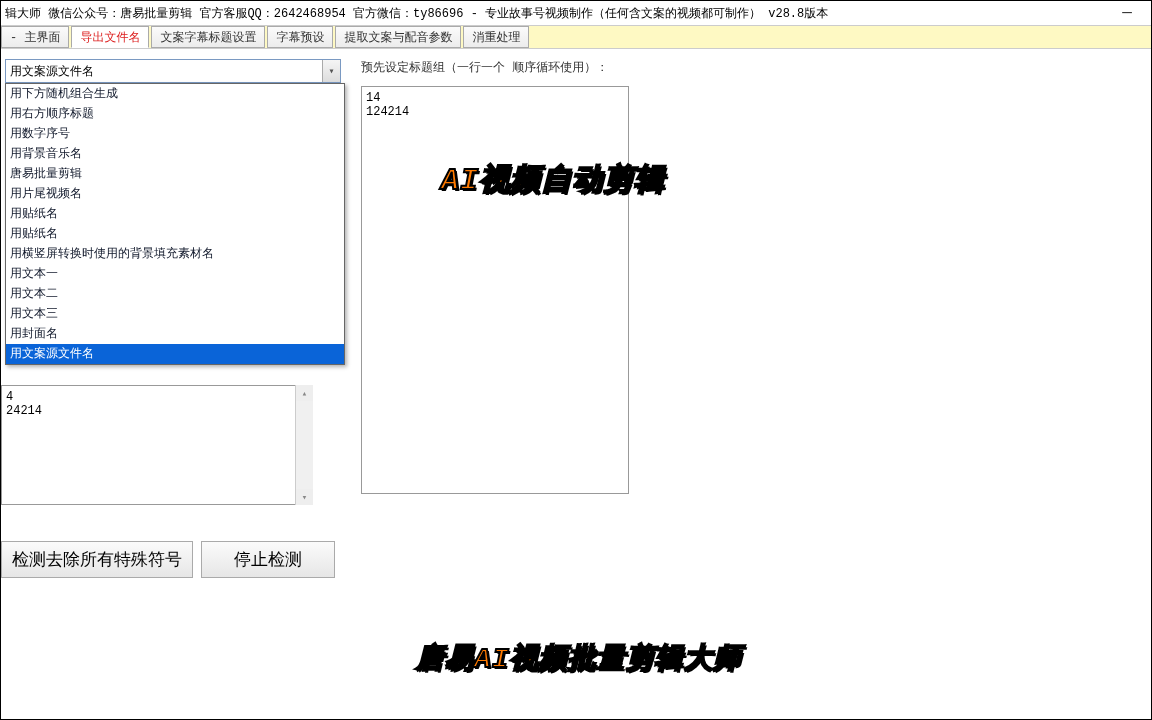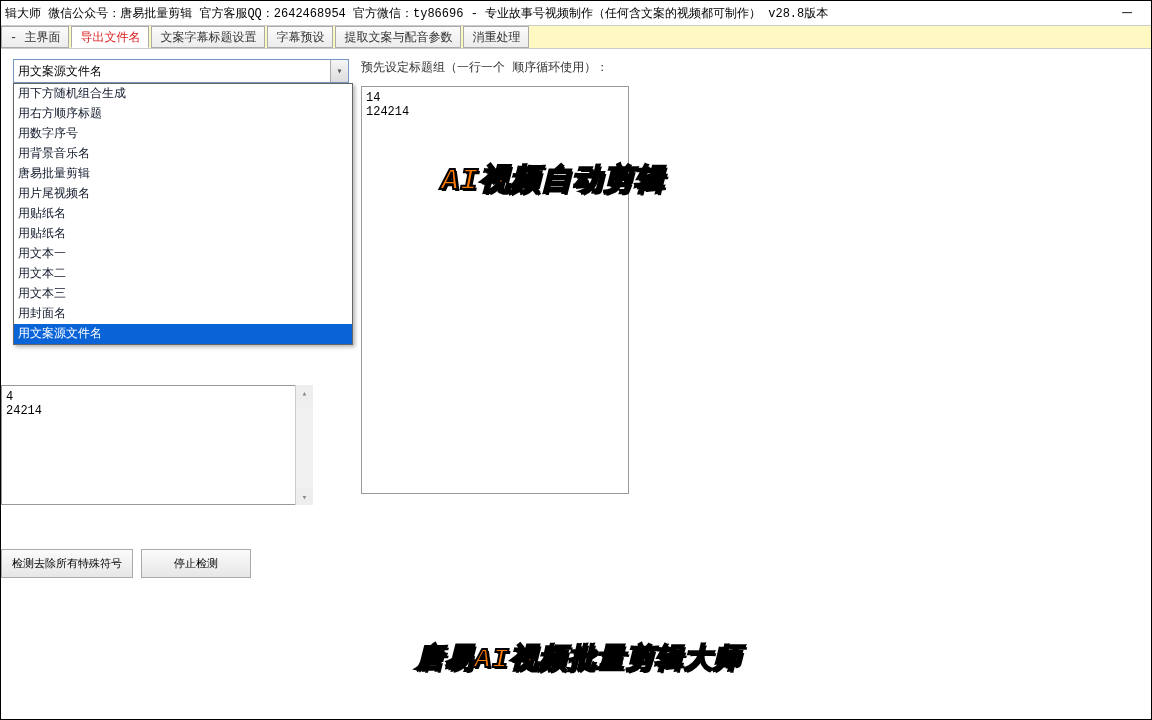--- a/index.html
+++ b/index.html
@@ -4,33 +4,33 @@
 <style>
 * { margin: 0; padding: 0; box-sizing: border-box; font-family: Liberation Mono, monospace; }
 body { background: #fff; width: 1152px; height: 720px; position: relative; overflow: hidden; border: 1px solid #000; }
 .titlebar { height: 24px; display: flex; align-items: center; padding: 0 4px; font-size: 12px; color: #000; background: #fff; }
 .titlebar .spacer { flex: 1; }
 .winbtn { width: 40px; text-align: center; font-size: 16px; color: #333; }
 .tabs { display: flex; align-items: stretch; height: 24px; background: #fef9c3; border-top: 1px solid #ccc; border-bottom: 1px solid #ccc; }
 .tab { padding: 2px 8px; font-size: 12px; color: #333; border: 1px solid #aaa; background: linear-gradient(#fbfbfb,#ececec); margin-right: 2px; display: flex; align-items: center; cursor: pointer; }
 .tab.active { background: #fff; color: #d22; border-bottom: 1px solid #fff; position: relative; z-index: 2; }
 .content { position: relative; padding: 18px 0 0 0; height: calc(100% - 48px); }
-.left-col { position: absolute; left: 12px; top: 10px; width: 328px; }
+.left-col { position: absolute; left: 4px; top: 10px; width: 328px; }
 .combo { position: relative; width: 336px; height: 24px; background: #fff; border: 1px solid #7a99c2; display: flex; align-items: center; }
 .combo input { border: 0; flex: 1; height: 100%; padding: 0 4px; font-size: 12px; outline: none; }
 .combo .arrow { width: 18px; height: 100%; display: flex; align-items: center; justify-content: center; font-size: 10px; color: #555; background: linear-gradient(#f5f5f5,#ddd); border-left: 1px solid #aaa; cursor: pointer; }
 .dropdown { position: absolute; left: 0; top: 24px; width: 340px; background: #fff; border: 1px solid #666; box-shadow: 2px 2px 4px rgba(0,0,0,.3); z-index: 100; }
 .dropdown .item { padding: 1px 4px; font-size: 12px; color: #0f172a; cursor: pointer; line-height: 18px; }
 .dropdown .item.selected { background: #0a64d8; color: #fff; }
 .left-textarea { position: absolute; left: 0; top: 336px; width: 312px; height: 120px; border: 1px solid #999; background: #fff; font-size: 12px; resize: none; padding: 4px; }
 .left-scroll { position: absolute; left: 294px; top: 336px; width: 18px; height: 120px; background: #f0f0f0; border-left: 1px solid #ccc; }
 .left-scroll .up, .left-scroll .dn { height: 16px; font-size: 9px; display: flex; align-items: center; justify-content: center; color: #888; background: #eee; }
 .left-scroll .dn { position: absolute; bottom: 0; width: 100%; }
 .btns { position: absolute; left: 0; top: 492px; display: flex; gap: 8px; }
-.btn { padding: 6px 10px; font-size: 11px; border: 1px solid #aaa; background: linear-gradient(#fbfbfb,#e6e6e6); cursor: pointer; margin-top: 8px; }
+.btn { padding: 6px 10px; font-size: 17px; border: 1px solid #aaa; background: linear-gradient(#fbfbfb,#e6e6e6); cursor: pointer; }
 .right-col { position: absolute; left: 360px; top: 10px; }
 .right-label { font-size: 12px; color: #333; margin-bottom: 10px; }
 .right-textarea { width: 268px; height: 408px; border: 1px solid #999; background: #fff; font-size: 12px; resize: none; padding: 4px; }
 .overlay1 { position: absolute; left: 440px; top: 110px; font-size: 30px; font-weight: 900; font-style: italic; color: #ff7a00; -webkit-text-stroke: 2px #000; text-shadow: 2px 2px 0 #000; pointer-events: none; letter-spacing: 1px; }
 .overlay2 { position: absolute; left: 415px; top: 590px; font-size: 28px; font-weight: 900; font-style: italic; color: #ff7a00; -webkit-text-stroke: 2px #000; text-shadow: 2px 2px 0 #000; pointer-events: none; letter-spacing: 1px; }
 </style>
 </head>
 <body>
 
 <div class="titlebar">
@@ -57,20 +57,21 @@
     </div>
     <div class="dropdown">
         <div class="item">用下方随机组合生成</div>
         <div class="item">用右方顺序标题</div>
         <div class="item">用数字序号</div>
         <div class="item">用背景音乐名</div>
         <div class="item">唐易批量剪辑</div>
         <div class="item">用片尾视频名</div>
         <div class="item">用贴纸名</div>
         <div class="item">用贴纸名</div>
+        <div class="item">用横竖屏转换时使用的背景填充素材名</div>
         <div class="item">用文本一</div>
         <div class="item">用文本二</div>
         <div class="item">用文本三</div>
         <div class="item">用封面名</div>
         <div class="item selected">用文案源文件名</div>
       </div>
   </div>
 
   <textarea class="left-textarea" style="">4
 24214</textarea>

